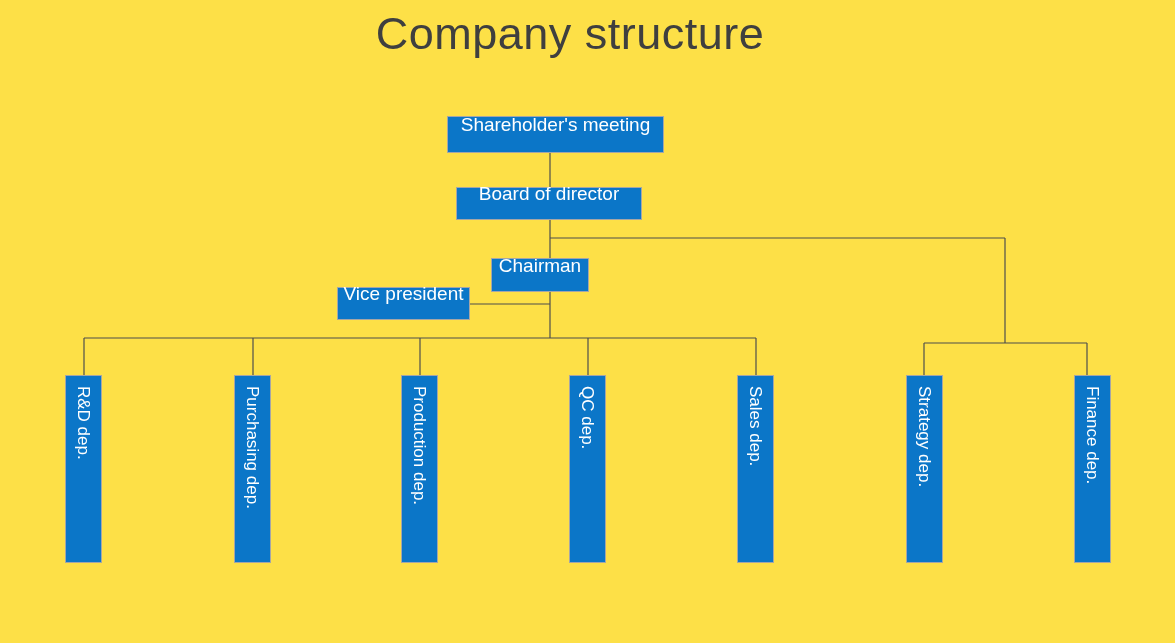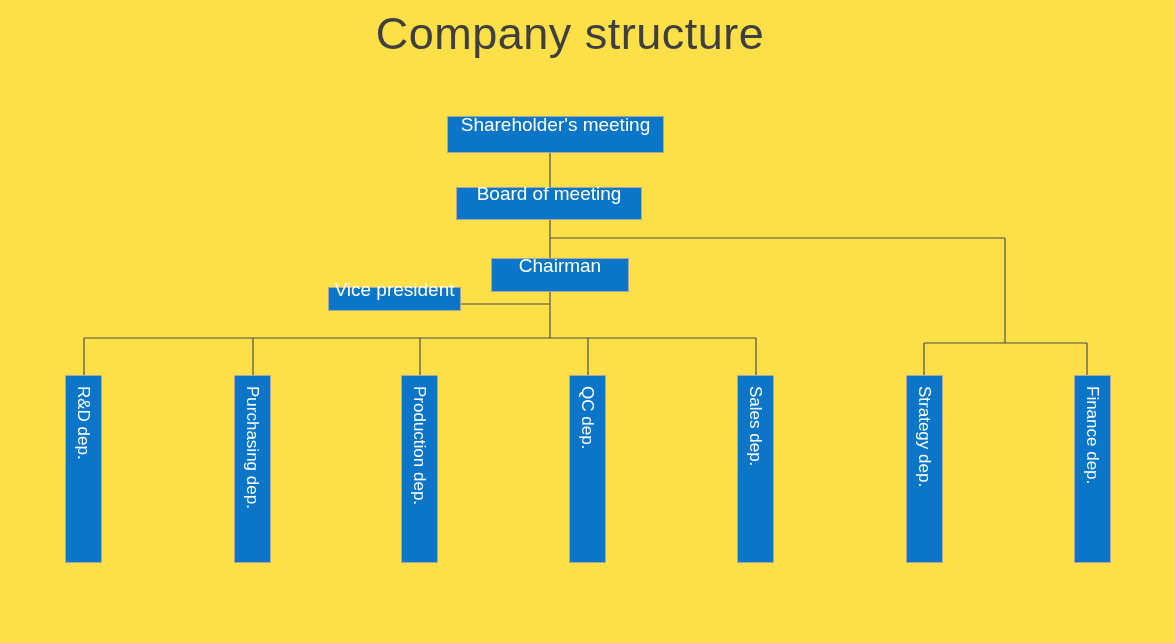--- a/index.html
+++ b/index.html
@@ -69,22 +69,22 @@
     padding-top: 10px;
     font-size: 17px;
   }
   .node.v .vtext {
     writing-mode: vertical-rl;
     line-height: 1;
   }
   
   .n-shareholders { left: 447px; top: 116px; width: 217px; height: 37px; }
   .n-board        { left: 456px; top: 187px; width: 186px; height: 33px; }
-  .n-chairman     { left: 491px; top: 258px; width: 138px; height: 34px; }
-  .n-vice         { left: 328px; top: 287px; width: 133px; height: 24px; }
+  .n-chairman     { left: 491px; top: 258px; width: 98px; height: 34px; }
+  .n-vice         { left: 337px; top: 287px; width: 133px; height: 33px; }
   
   .n-dept-0 { left: 65px; }
   .n-dept-1 { left: 234px; }
   .n-dept-2 { left: 401px; }
   .n-dept-3 { left: 569px; }
   .n-dept-4 { left: 737px; }
   .n-dept-5 { left: 906px; }
   .n-dept-6 { left: 1074px; }
 </style>
 </head>
@@ -115,21 +115,21 @@
     <line x1="756" y1="338" x2="756" y2="375"></line>
 
     <line x1="456" y1="304" x2="550" y2="304"></line>
   </svg>
 
   <div class="node h n-shareholders">
     <span>Shareholder's meeting</span>
   </div>
 
   <div class="node h n-board">
-    <span>Board of meeting</span>
+    <span>Board of director</span>
   </div>
 
   <div class="node h n-chairman">
     <span>Chairman</span>
   </div>
 
   <div class="node h n-vice">
     <span>Vice president</span>
   </div>
 

